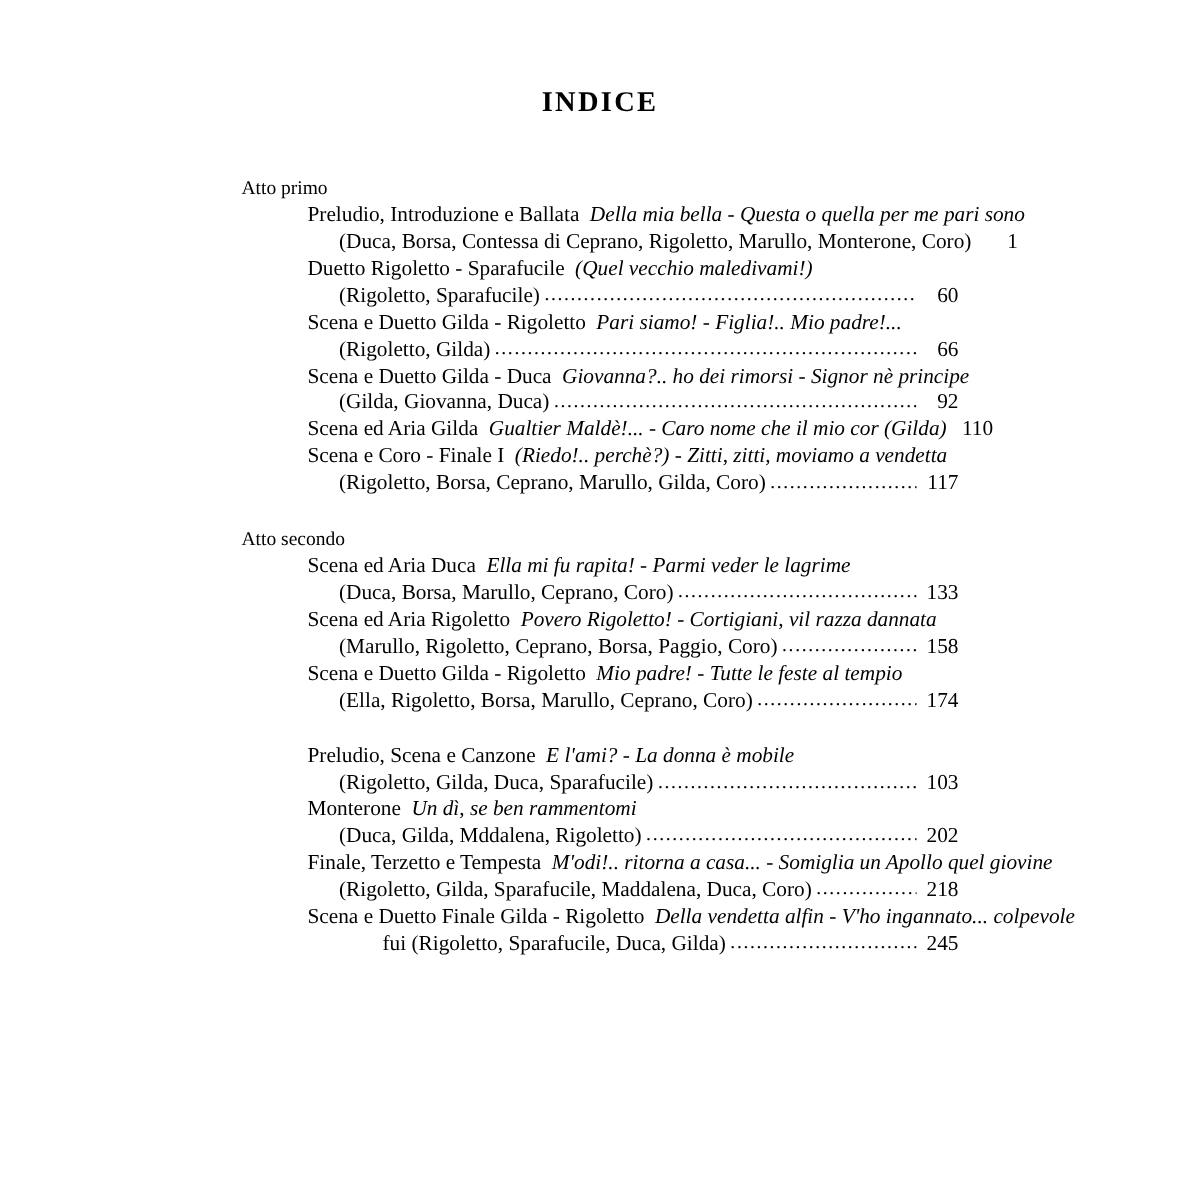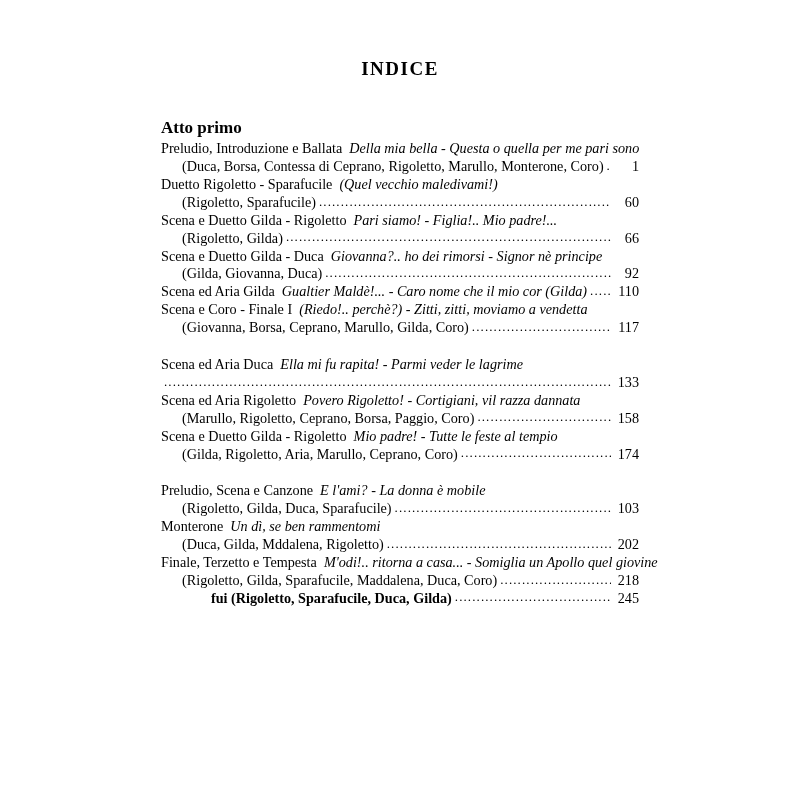--- a/index.html
+++ b/index.html
@@ -32,45 +32,46 @@
   .toc {
     margin: 0 auto;
     width: 478px;
     margin-left: 161px;
     margin-top: 37px;
   }
   .act {
     margin-bottom: 0;
   }
   .act-title {
-    font-weight: bold;
-    font-size: 17px;
+    font-weight: normal;
+    font-size: 13px;
     margin-bottom: 2px;
     line-height: 1.25;
   }
   .act-gap {
     height: 19px;
   }
   .entry {
     font-size: 14.2px;
     line-height: 1.26;
+    margin-left: 44px;
   }
   .entry .line1 {
     white-space: nowrap;
   }
   .entry .main {
     font-style: normal;
   }
   .entry .sub {
     font-style: italic;
     padding-left: 7px;
   }
   .entry .line2 {
     display: flex;
-    align-items: center;
+    align-items: flex-start;
     width: 100%;
   }
   .entry .cast {
     white-space: nowrap;
     padding-left: 21px;
   }
   .entry .dots {
     flex: 1 1 auto;
     overflow: hidden;
     white-space: nowrap;
@@ -82,21 +83,20 @@
     top: -1px;
   }
   .entry .page-no {
     white-space: nowrap;
     text-align: right;
     min-width: 26px;
   }
   
   .entry .cast.indent-extra {
     padding-left: 50px;
-    font-weight: bold;
   }
 </style>
 </head>
 <body>
 
 <div class="page">
   <div class="title">INDICE</div>
   <div class="toc">
 
     <div class="act">
@@ -153,36 +153,38 @@
           <span class="dots">............................................................................................................</span>
           <span class="page-no">110</span>
         </div>
       </div>
 
       <div class="entry">
         <div class="line1">
           <span class="main">Scena e Coro - Finale I</span><span class="sub">(Riedo!.. perchè?) - Zitti, zitti, moviamo a vendetta</span>
         </div>
         <div class="line2">
-          <span class="cast">(Giovanna, Borsa, Ceprano, Marullo, Gilda, Coro)</span>
+          <span class="cast">(Rigoletto, Borsa, Ceprano, Marullo, Gilda, Coro)</span>
           <span class="dots">............................................................................................................</span>
           <span class="page-no">117</span>
         </div>
       </div>
     </div>
 
     <div class="act-gap"></div>
 
     <div class="act">
+      <div class="act-title">Atto secondo</div>
 
       <div class="entry">
         <div class="line1">
           <span class="main">Scena ed Aria Duca</span><span class="sub">Ella mi fu rapita! - Parmi veder le lagrime</span>
         </div>
         <div class="line2">
+          <span class="cast">(Duca, Borsa, Marullo, Ceprano, Coro)</span>
           <span class="dots">............................................................................................................</span>
           <span class="page-no">133</span>
         </div>
       </div>
 
       <div class="entry">
         <div class="line1">
           <span class="main">Scena ed Aria Rigoletto</span><span class="sub">Povero Rigoletto! - Cortigiani, vil razza dannata</span>
         </div>
         <div class="line2">
@@ -190,21 +192,21 @@
           <span class="dots">............................................................................................................</span>
           <span class="page-no">158</span>
         </div>
       </div>
 
       <div class="entry">
         <div class="line1">
           <span class="main">Scena e Duetto Gilda - Rigoletto</span><span class="sub">Mio padre! - Tutte le feste al tempio</span>
         </div>
         <div class="line2">
-          <span class="cast">(Gilda, Rigoletto, Aria, Marullo, Ceprano, Coro)</span>
+          <span class="cast">(Ella, Rigoletto, Borsa, Marullo, Ceprano, Coro)</span>
           <span class="dots">............................................................................................................</span>
           <span class="page-no">174</span>
         </div>
       </div>
     </div>
 
     <div class="act-gap"></div>
 
     <div class="act">
 
@@ -235,20 +237,23 @@
           <span class="main">Finale, Terzetto e Tempesta</span><span class="sub">M'odi!.. ritorna a casa... - Somiglia un Apollo quel giovine</span>
         </div>
         <div class="line2">
           <span class="cast">(Rigoletto, Gilda, Sparafucile, Maddalena, Duca, Coro)</span>
           <span class="dots">............................................................................................................</span>
           <span class="page-no">218</span>
         </div>
       </div>
 
       <div class="entry">
+        <div class="line1">
+          <span class="main">Scena e Duetto Finale Gilda - Rigoletto</span><span class="sub">Della vendetta alfin - V'ho ingannato... colpevole</span>
+        </div>
         <div class="line2">
           <span class="cast indent-extra">fui (Rigoletto, Sparafucile, Duca, Gilda)</span>
           <span class="dots">............................................................................................................</span>
           <span class="page-no">245</span>
         </div>
       </div>
     </div>
 
   </div>
 </div>

